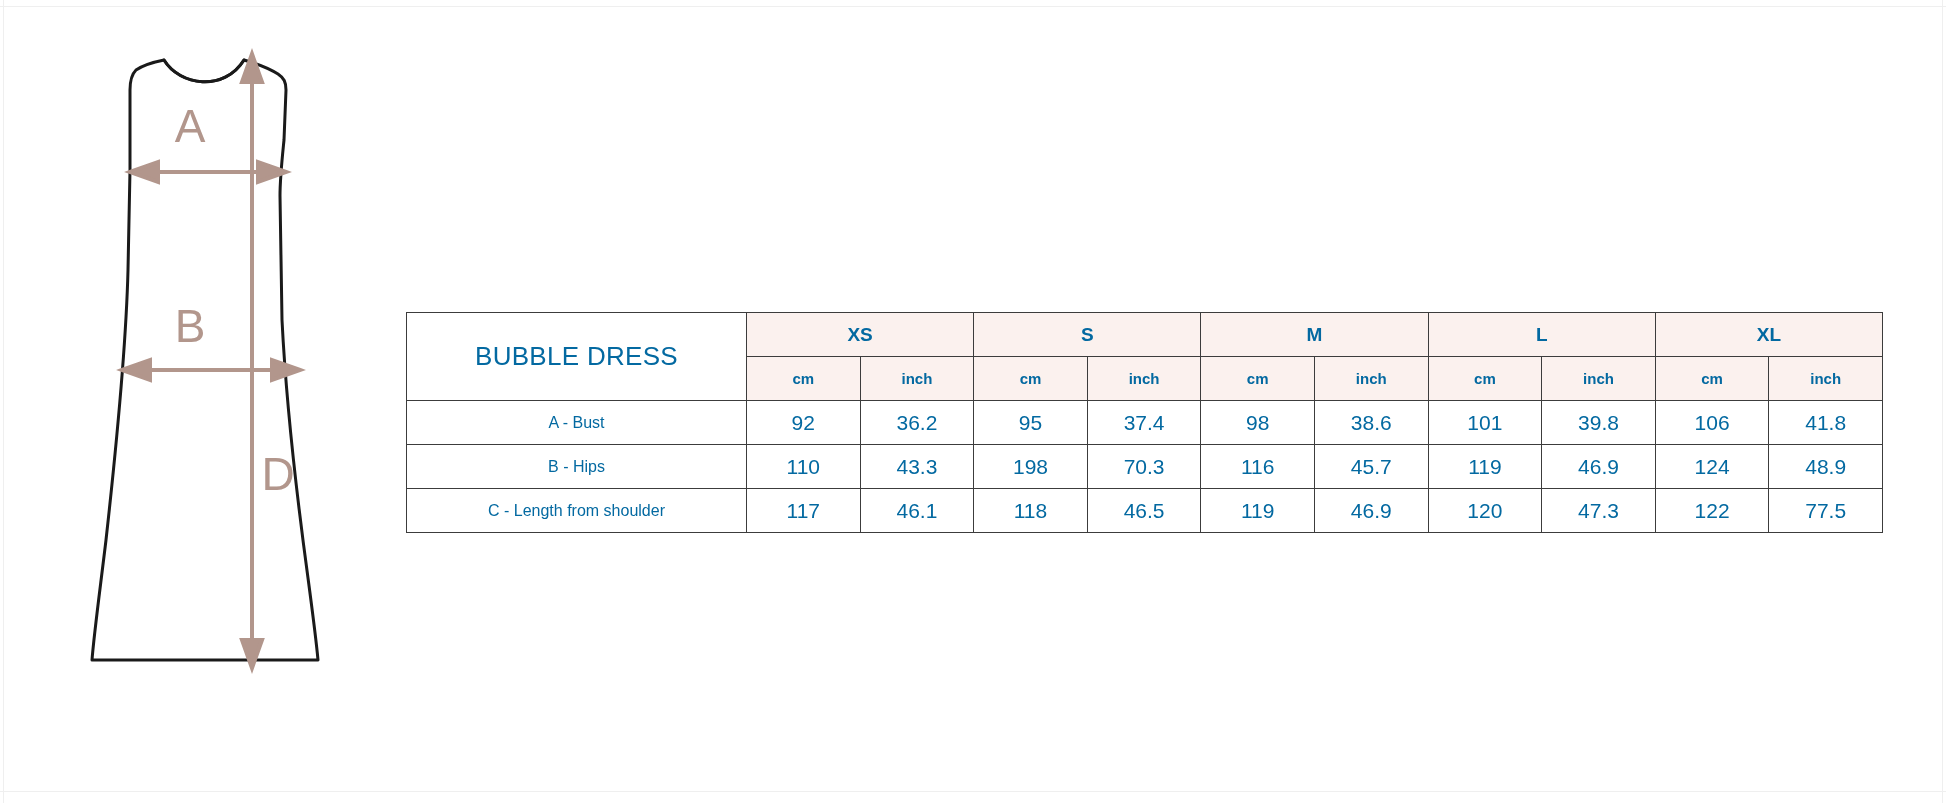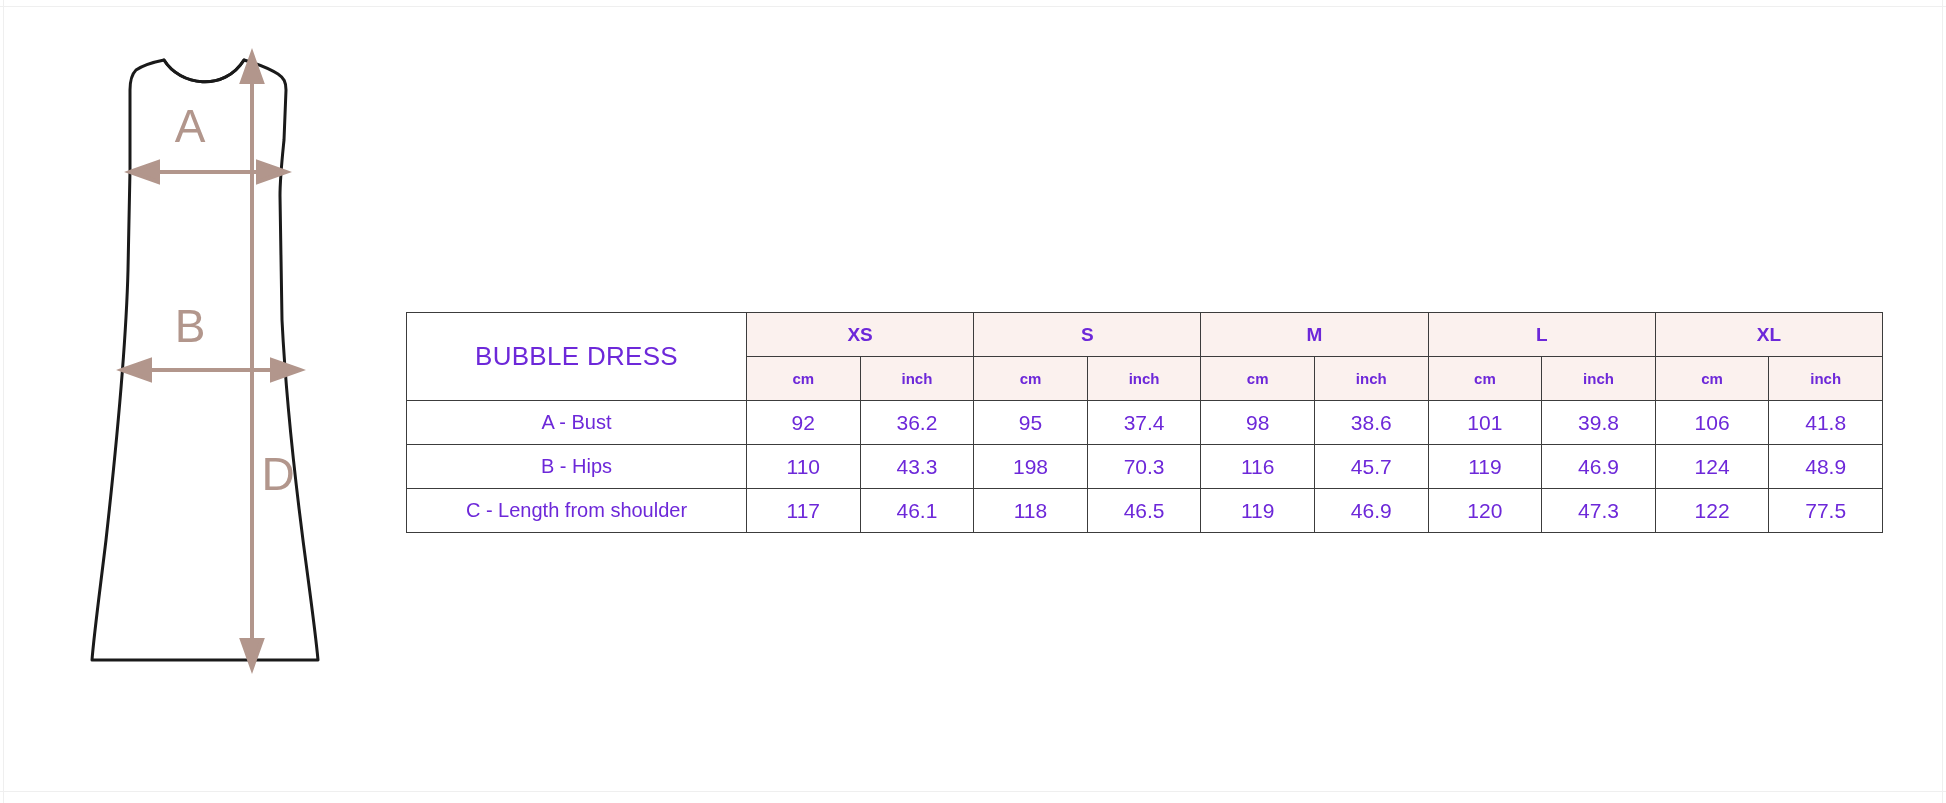--- a/index.html
+++ b/index.html
@@ -58,21 +58,21 @@
     left: 406px;
     top: 312px;
     width: 1478px;
   }
 
   table.size-table {
     border-collapse: collapse;
     table-layout: fixed;
     width: 1196px;
     font-size: 21px;
-    color: #6d28d9;
+    color: #0369a1;
     padding-left: 48px;
   }
   table.size-table td, table.size-table th {
     border: 1px solid #3c3c3c;
     padding: 0;
     height: 43px;
     text-align: center;
     vertical-align: middle;
     font-weight: normal;
     background: #ffffff;
@@ -91,21 +91,21 @@
     background: #fbf1ee;
     font-weight: bold;
     font-size: 26px;
     letter-spacing: 0.3px;
     text-align: center;
     vertical-align: middle;
   }
   td.row-label {
     text-align: left;
     padding-left: 12px;
-    font-size: 20px;
+    font-size: 16px;
   }
   .col-label { width: 340px; }
   .col-val { width: 113.6px; }
 </style>
 </head>
 <body>
 
 <div id="page">
   <div class="edge-left"></div>
   <div class="edge-right"></div>

